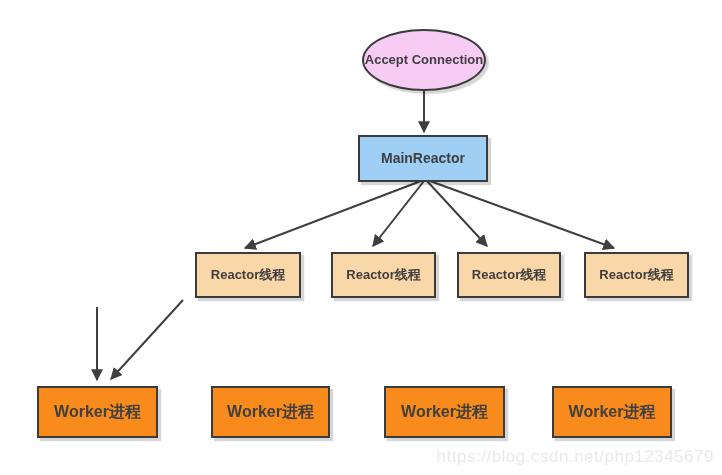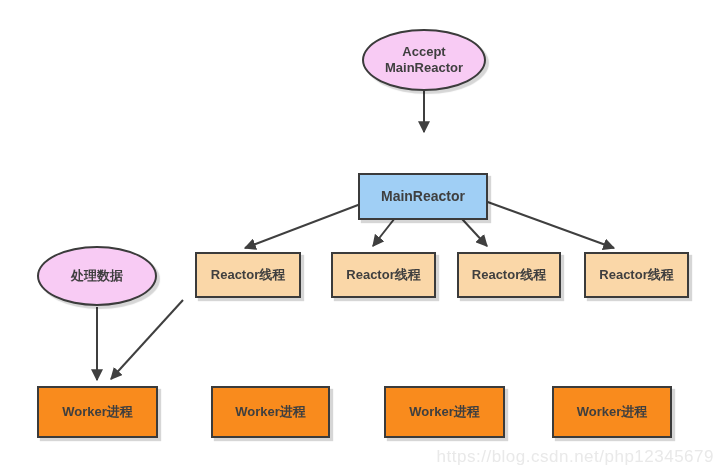--- a/index.html
+++ b/index.html
@@ -32,21 +32,20 @@
   .node-accept {
     left: 362px; top: 29px; width: 124px; height: 62px;
     background: #f8cbf4;
     font-size: 13px;
   }
 
   .node-main {
     left: 358px; top: 135px; width: 130px; height: 47px;
     background: #a0cff5;
     font-size: 14px;
-    margin-top: 38px;
   }
 
   .node-process {
     left: 37px; top: 246px; width: 120px; height: 60px;
     background: #f8cbf4;
     font-size: 13px;
   }
 
   .node-reactor {
     top: 252px; height: 46px;
@@ -55,21 +54,21 @@
     margin-left: 16px;
   }
   .node-reactor.r1 { left: 179px; width: 106px; }
   .node-reactor.r2 { left: 315px; width: 105px; }
   .node-reactor.r3 { left: 441px; width: 104px; }
   .node-reactor.r4 { left: 568px; width: 105px; }
 
   .node-worker {
     top: 386px; height: 52px;
     background: #f98b1d;
-    font-size: 13px;
+    font-size: 16px;
   }
   .node-worker.w1 { left: 37px;  width: 121px; }
   .node-worker.w2 { left: 211px; width: 119px; }
   .node-worker.w3 { left: 384px; width: 121px; }
   .node-worker.w4 { left: 552px; width: 120px; }
 
   .connectors {
     position: absolute;
     left: 0; top: 0;
     width: 722px; height: 475px;
@@ -100,25 +99,24 @@
     </defs>
     <line x1="424" y1="91" x2="424" y2="132" marker-end="url(#arrow)"></line>
     <line x1="421" y1="181" x2="245" y2="248" marker-end="url(#arrow)"></line>
     <line x1="424" y1="181" x2="373" y2="246" marker-end="url(#arrow)"></line>
     <line x1="427" y1="181" x2="487" y2="246" marker-end="url(#arrow)"></line>
     <line x1="430" y1="181" x2="614" y2="248" marker-end="url(#arrow)"></line>
     <line x1="97" y1="307" x2="97" y2="380" marker-end="url(#arrow)"></line>
     <line x1="183" y1="300" x2="111" y2="379" marker-end="url(#arrow)"></line>
   </svg>
 
-  <div class="node ellipse node-accept">Accept MainReactor</div>
+  <div class="node ellipse node-accept">Accept Connection</div>
 
   <div class="node node-main">MainReactor</div>
 
-  <div class="node ellipse node-process">处理数据</div>
 
   <div class="node node-reactor r1">Reactor线程</div>
   <div class="node node-reactor r2">Reactor线程</div>
   <div class="node node-reactor r3">Reactor线程</div>
   <div class="node node-reactor r4">Reactor线程</div>
 
   <div class="node node-worker w1">Worker进程</div>
   <div class="node node-worker w2">Worker进程</div>
   <div class="node node-worker w3">Worker进程</div>
   <div class="node node-worker w4">Worker进程</div>

